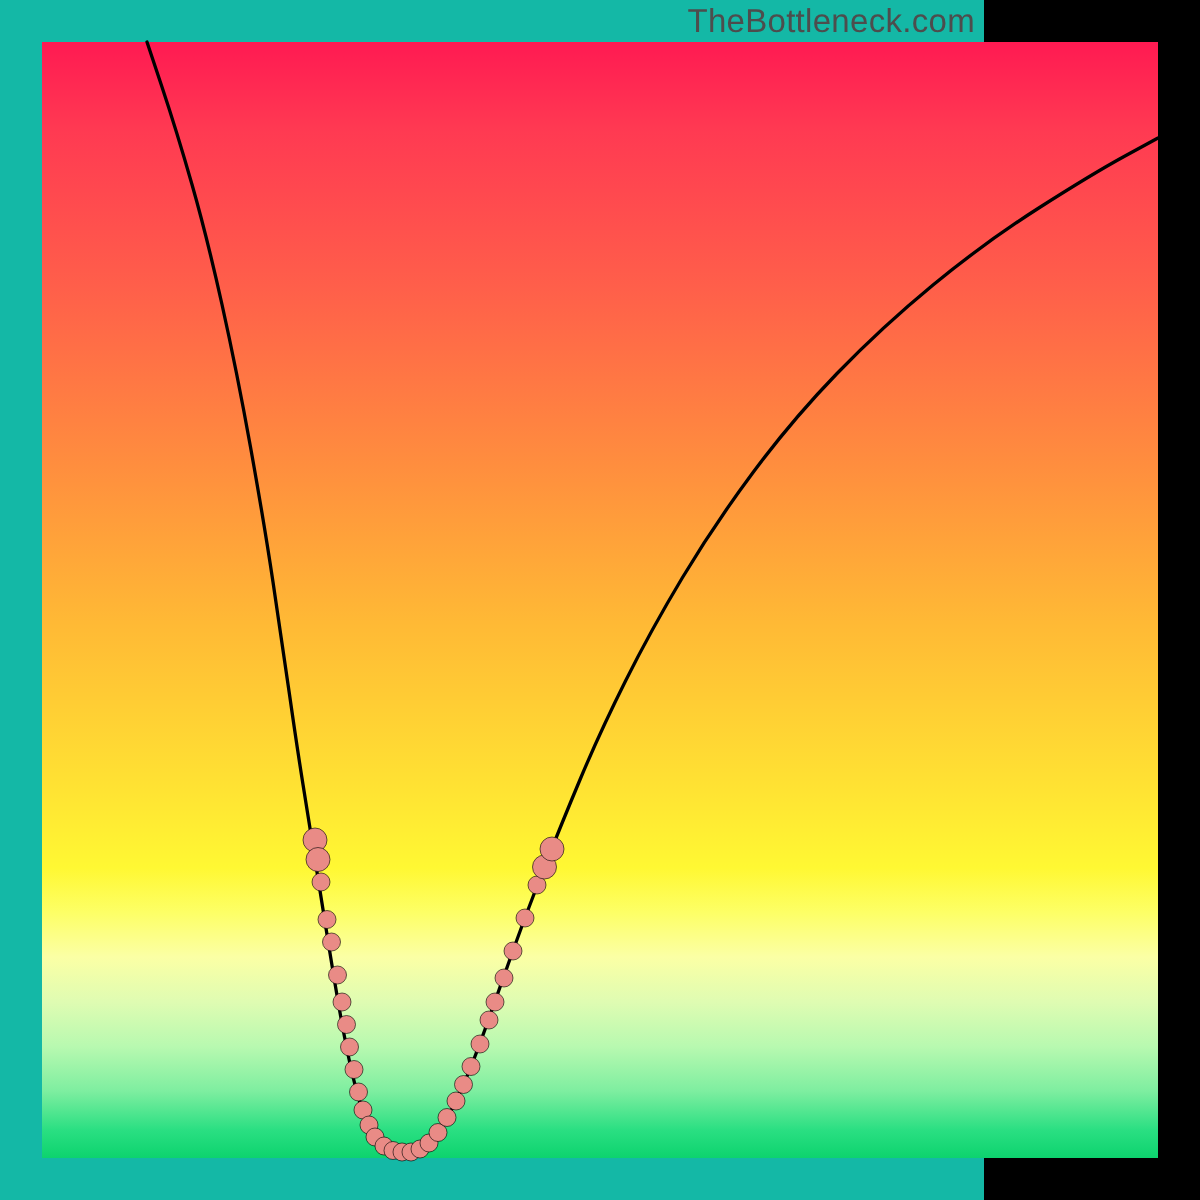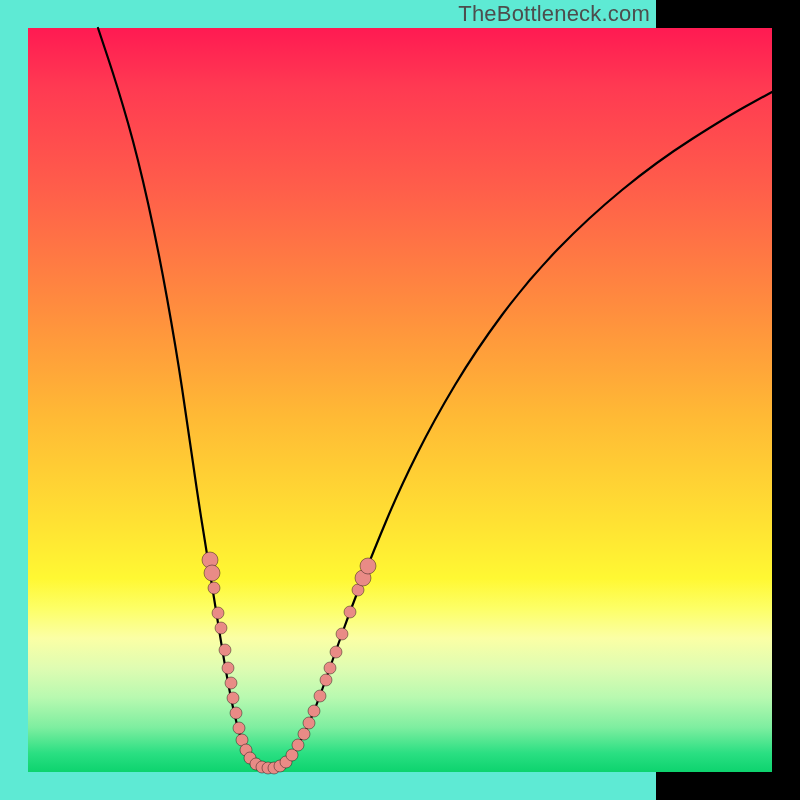--- a/index.html
+++ b/index.html
@@ -8,21 +8,21 @@
     width: 800px;
     height: 800px;
     background: #000;
     overflow: hidden;
     font-family: Arial, Helvetica, sans-serif;
   }
   .frame {
     position: relative;
     width: 656px;
     height: 800px;
-    background: #5eead4;
+    background: #14b8a6;
   }
   .plot-area {
     position: absolute;
     left: 28px;
     top: 28px;
     width: 744px;
     height: 744px;
     
     
     background: linear-gradient(

